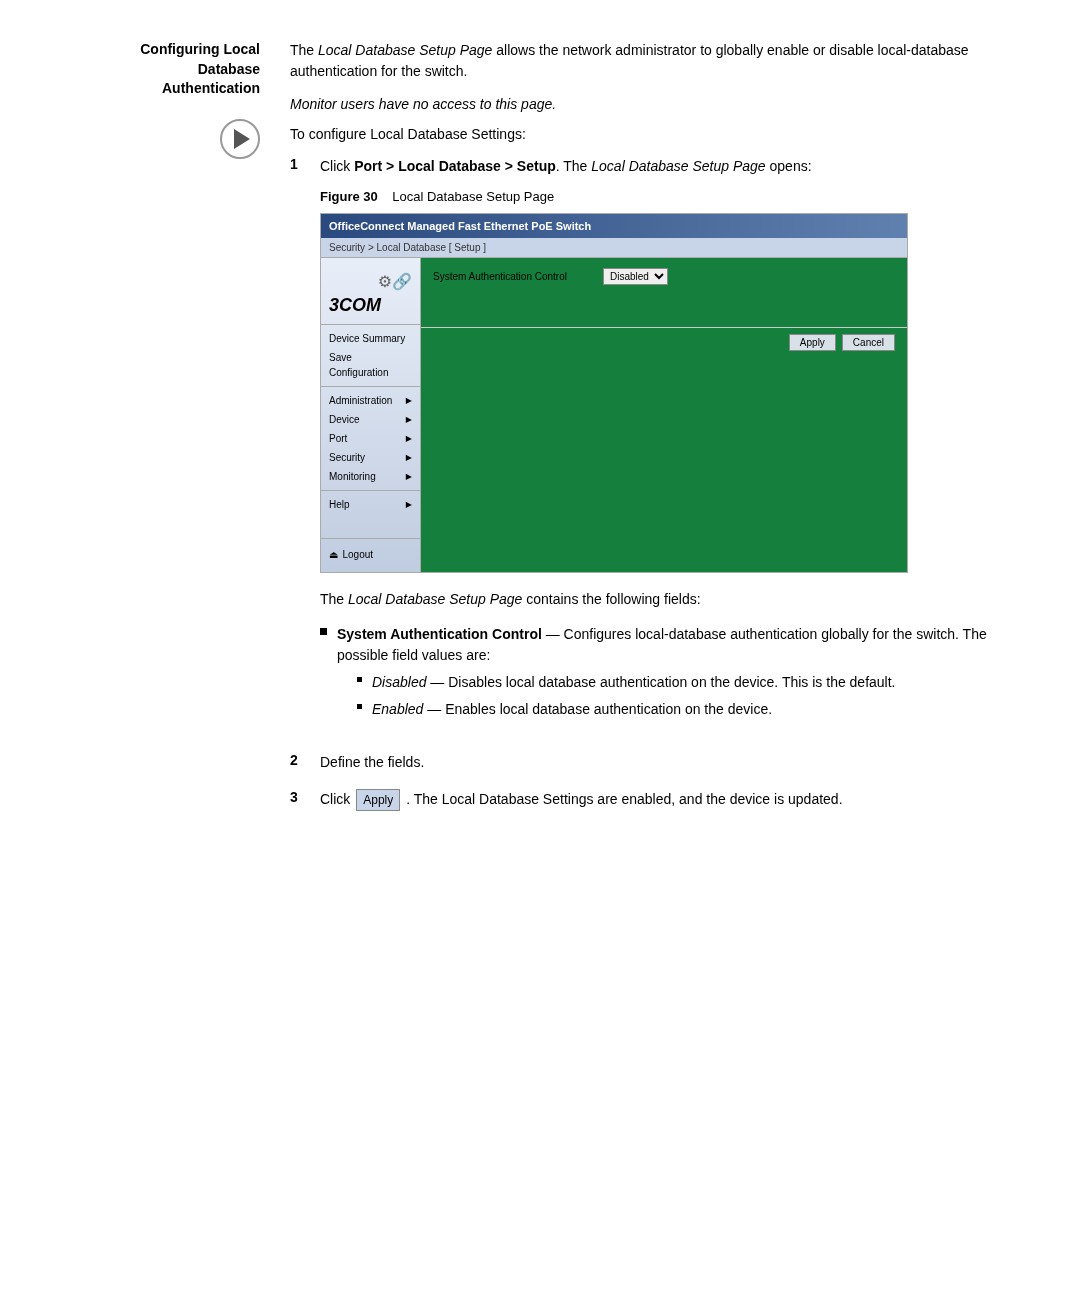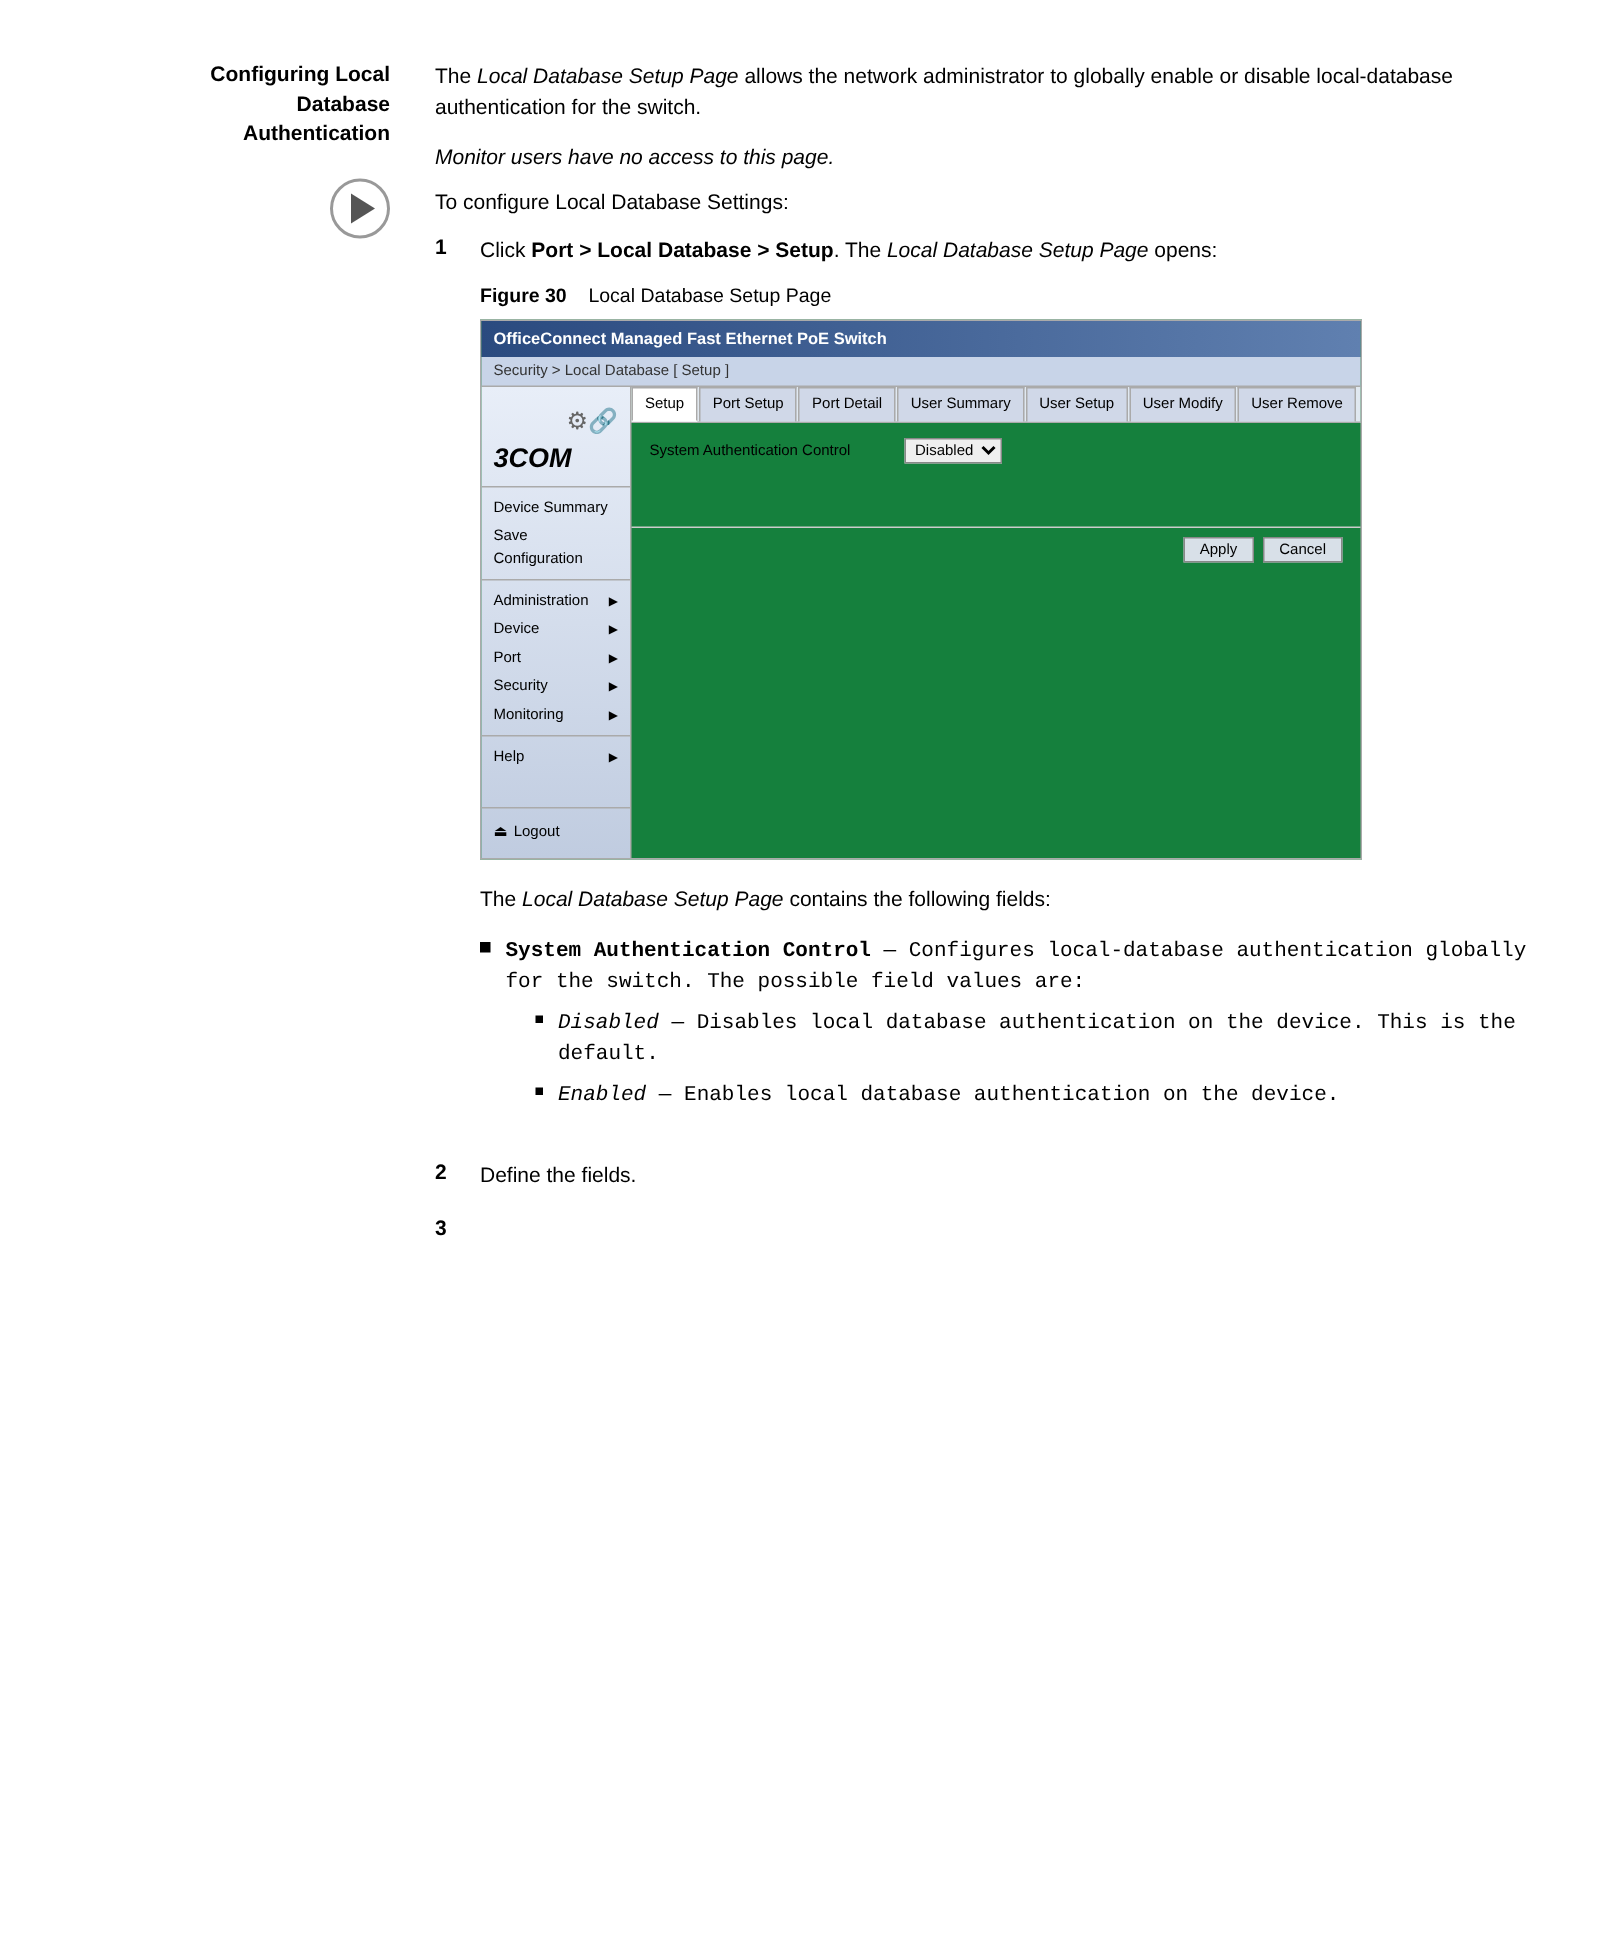--- a/index.html
+++ b/index.html
@@ -313,21 +313,20 @@
     
     .bullet-list {
       margin: 10px 0 10px 0;
     }
 
     .bullet-item {
       display: flex;
       gap: 10px;
       margin-bottom: 8px;
       align-items: flex-start;
-      font-family: Liberation Mono, monospace;
     }
 
     .bullet-square {
       width: 7px;
       height: 7px;
       background: #000;
       flex-shrink: 0;
       margin-top: 4px;
     }
 
@@ -468,29 +467,20 @@
                       <div class="sidebar-logout">
                         <span>⏏</span>
                         <span>Logout</span>
                       </div>
                     </div>
                   </div>
                 </div>
 
                 <div class="switch-main">
 
-                  <div class="tab-bar">
-                    <div class="tab-item active">Setup</div>
-                    <div class="tab-item">Port Setup</div>
-                    <div class="tab-item">Port Detail</div>
-                    <div class="tab-item">User Summary</div>
-                    <div class="tab-item">User Setup</div>
-                    <div class="tab-item">User Modify</div>
-                    <div class="tab-item">User Remove</div>
-                  </div>
 
                   <div class="main-content-area">
                     <div class="form-row">
                       <span class="form-label">System Authentication Control</span>
                       <select class="form-select">
                         <option>Disabled</option>
                         <option>Enabled</option>
                       </select>
                     </div>
                   </div>
@@ -537,17 +527,20 @@
         </div>
       </div>
 
       <div class="numbered-item">
         <span class="num">2</span>
         <div class="num-content">Define the fields.</div>
       </div>
 
       <div class="numbered-item">
         <span class="num">3</span>
+        <div class="num-content">
+          <span>Click </span><span class="apply-inline">Apply</span><span> . The Local Database Settings are enabled, and the device is updated.</span>
+        </div>
       </div>
 
     </div>
   </div>
 </div>
 
 </body></html>

